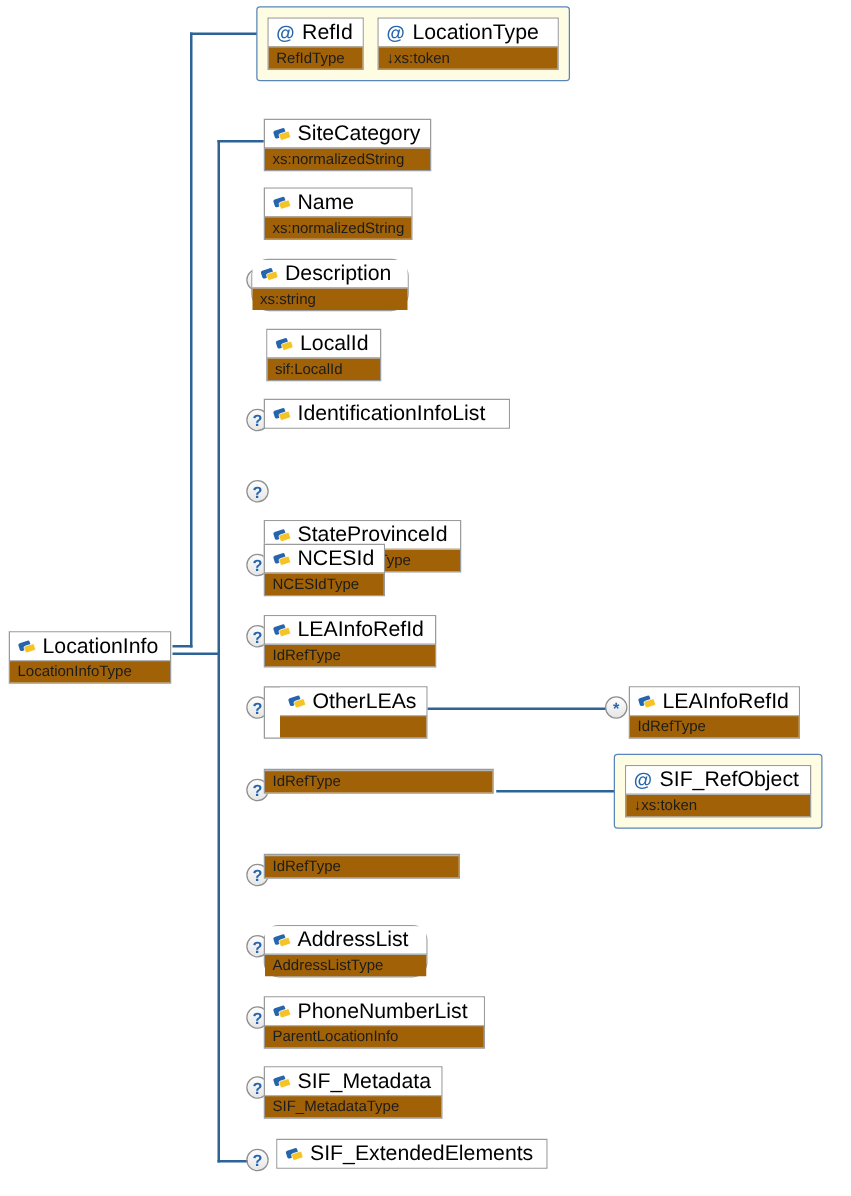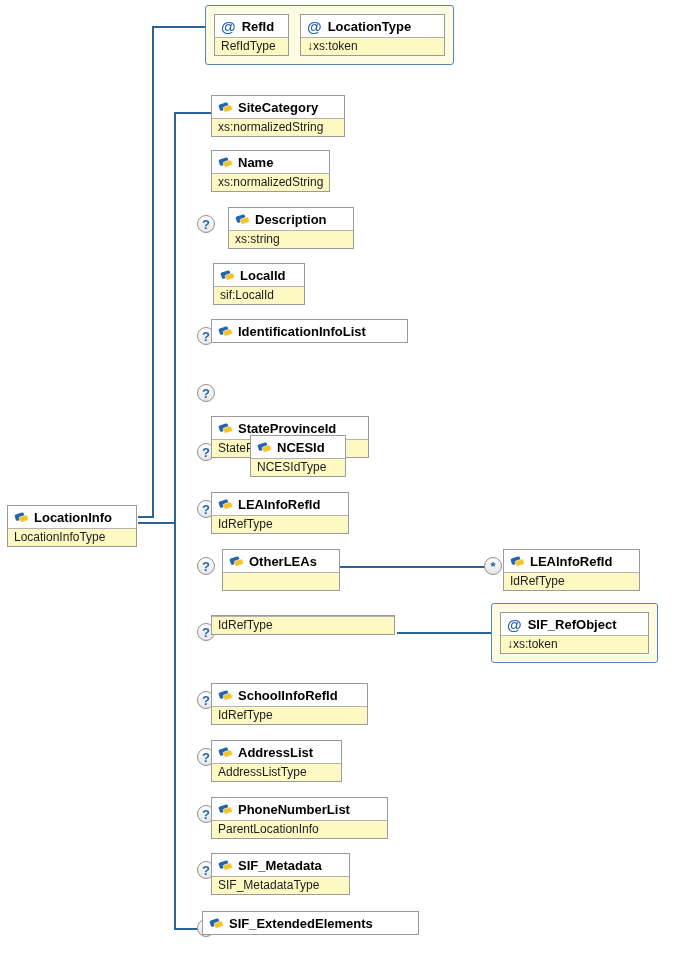--- a/index.html
+++ b/index.html
@@ -10,24 +10,24 @@
   
   .node {
     position:absolute; border:1px solid #9b9b9b; background:#ffffff;
     z-index:2; box-sizing:border-box;
   }
   .name-row {
     display:flex; align-items:center; height:22px;
     padding:0 8px 0 6px; background:#ffffff; white-space:nowrap;
   }
   .name-row .el-icon { margin-right:5px; flex:0 0 auto; }
-  .name { font-weight:bold; font-size:13px; color:#000; }
+  .name { font-weight:normal; font-size:17px; color:#000; }
   .at-glyph { color:#2565ae; font-weight:bold; font-size:15px; margin-right:6px; }
   .type-row {
-    height:17px; line-height:17px; background:#fef9c3; border-top:1px solid #b3b3b3;
+    height:17px; line-height:17px; background:#a16207; border-top:1px solid #b3b3b3;
     font-size:12px; color:#1c1c1c; padding:0 6px; white-space:nowrap; overflow:hidden;
   }
   
   .attr-group {
     position:absolute; background:#fffce4; border:1px solid #5a85b8; border-radius:3px;
     padding:8px; display:flex; gap:11px; z-index:2; box-sizing:border-box;
   }
   .attr-group .node { position:static; }
   
   .occ {
@@ -100,21 +100,21 @@
         <div class="name-row">
           <svg class="el-icon" width="15" height="12" viewBox="0 0 15 12">
             <rect x="1" y="2.5" width="9.5" height="6.5" rx="1.5" transform="rotate(-18 5.5 5.5)" fill="#2565ae"></rect>
             <rect x="5.5" y="5" width="8.5" height="5.5" rx="1.2" transform="rotate(-18 9.5 7.5)" fill="#f5c324" stroke="#ffffff" stroke-width="0.6"></rect>
           </svg>
           <span class="name">Name</span>
         </div>
         <div class="type-row">xs:normalizedString</div>
       </div>
       <div class="occ" style="left: 197px; top: 215px;">?</div>
-      <div class="node" style="left: 228px; top: 207px; min-width: 126px;">
+      <div class="node" style="left: 201px; top: 207px; min-width: 126px; border-radius: 14px;">
         <div class="name-row">
           <svg class="el-icon" width="15" height="12" viewBox="0 0 15 12">
             <rect x="1" y="2.5" width="9.5" height="6.5" rx="1.5" transform="rotate(-18 5.5 5.5)" fill="#2565ae"></rect>
             <rect x="5.5" y="5" width="8.5" height="5.5" rx="1.2" transform="rotate(-18 9.5 7.5)" fill="#f5c324" stroke="#ffffff" stroke-width="0.6"></rect>
           </svg>
           <span class="name">Description</span>
         </div>
         <div class="type-row">xs:string</div>
       </div>
       <div class="node" style="left: 213px; top: 263px; min-width: 92px;">
@@ -142,21 +142,21 @@
         <div class="name-row">
           <svg class="el-icon" width="15" height="12" viewBox="0 0 15 12">
             <rect x="1" y="2.5" width="9.5" height="6.5" rx="1.5" transform="rotate(-18 5.5 5.5)" fill="#2565ae"></rect>
             <rect x="5.5" y="5" width="8.5" height="5.5" rx="1.2" transform="rotate(-18 9.5 7.5)" fill="#f5c324" stroke="#ffffff" stroke-width="0.6"></rect>
           </svg>
           <span class="name">StateProvinceId</span>
         </div>
         <div class="type-row">StateProvinceIdType</div>
       </div>
       <div class="occ" style="left: 197px; top: 443px;">?</div>
-      <div class="node" style="left: 211px; top: 435px; min-width: 96px; margin-left: 39px;">
+      <div class="node" style="left: 211px; top: 435px; min-width: 96px;">
         <div class="name-row">
           <svg class="el-icon" width="15" height="12" viewBox="0 0 15 12">
             <rect x="1" y="2.5" width="9.5" height="6.5" rx="1.5" transform="rotate(-18 5.5 5.5)" fill="#2565ae"></rect>
             <rect x="5.5" y="5" width="8.5" height="5.5" rx="1.2" transform="rotate(-18 9.5 7.5)" fill="#f5c324" stroke="#ffffff" stroke-width="0.6"></rect>
           </svg>
           <span class="name">NCESId</span>
         </div>
         <div class="type-row">NCESIdType</div>
       </div>
       <div class="occ" style="left: 197px; top: 500px;">?</div>
@@ -164,47 +164,40 @@
         <div class="name-row">
           <svg class="el-icon" width="15" height="12" viewBox="0 0 15 12">
             <rect x="1" y="2.5" width="9.5" height="6.5" rx="1.5" transform="rotate(-18 5.5 5.5)" fill="#2565ae"></rect>
             <rect x="5.5" y="5" width="8.5" height="5.5" rx="1.2" transform="rotate(-18 9.5 7.5)" fill="#f5c324" stroke="#ffffff" stroke-width="0.6"></rect>
           </svg>
           <span class="name">LEAInfoRefId</span>
         </div>
         <div class="type-row">IdRefType</div>
       </div>
       <div class="occ" style="left: 197px; top: 557px;">?</div>
-      <div class="node" style="left: 222px; top: 549px; min-width: 118px;">
+      <div class="node" style="left: 211px; top: 549px; min-width: 118px; padding-left: 12px;">
         <div class="name-row">
           <svg class="el-icon" width="15" height="12" viewBox="0 0 15 12">
             <rect x="1" y="2.5" width="9.5" height="6.5" rx="1.5" transform="rotate(-18 5.5 5.5)" fill="#2565ae"></rect>
             <rect x="5.5" y="5" width="8.5" height="5.5" rx="1.2" transform="rotate(-18 9.5 7.5)" fill="#f5c324" stroke="#ffffff" stroke-width="0.6"></rect>
           </svg>
           <span class="name">OtherLEAs</span>
         </div>
         <div class="type-row"></div>
       </div>
       <div class="occ" style="left: 197px; top: 623px;">?</div>
       <div class="node" style="left: 211px; top: 615px; min-width: 184px;">
         <div class="type-row">IdRefType</div>
       </div>
       <div class="occ" style="left: 197px; top: 691px;">?</div>
       <div class="node" style="left: 211px; top: 683px; min-width: 157px;">
-        <div class="name-row">
-          <svg class="el-icon" width="15" height="12" viewBox="0 0 15 12">
-            <rect x="1" y="2.5" width="9.5" height="6.5" rx="1.5" transform="rotate(-18 5.5 5.5)" fill="#2565ae"></rect>
-            <rect x="5.5" y="5" width="8.5" height="5.5" rx="1.2" transform="rotate(-18 9.5 7.5)" fill="#f5c324" stroke="#ffffff" stroke-width="0.6"></rect>
-          </svg>
-          <span class="name">SchoolInfoRefId</span>
-        </div>
         <div class="type-row">IdRefType</div>
       </div>
       <div class="occ" style="left: 197px; top: 748px;">?</div>
-      <div class="node" style="left: 211px; top: 740px; min-width: 131px;">
+      <div class="node" style="left: 211px; top: 740px; min-width: 131px; border-radius: 12px;">
         <div class="name-row">
           <svg class="el-icon" width="15" height="12" viewBox="0 0 15 12">
             <rect x="1" y="2.5" width="9.5" height="6.5" rx="1.5" transform="rotate(-18 5.5 5.5)" fill="#2565ae"></rect>
             <rect x="5.5" y="5" width="8.5" height="5.5" rx="1.2" transform="rotate(-18 9.5 7.5)" fill="#f5c324" stroke="#ffffff" stroke-width="0.6"></rect>
           </svg>
           <span class="name">AddressList</span>
         </div>
         <div class="type-row">AddressListType</div>
       </div>
       <div class="occ" style="left: 197px; top: 805px;">?</div>
@@ -223,21 +216,21 @@
         <div class="name-row">
           <svg class="el-icon" width="15" height="12" viewBox="0 0 15 12">
             <rect x="1" y="2.5" width="9.5" height="6.5" rx="1.5" transform="rotate(-18 5.5 5.5)" fill="#2565ae"></rect>
             <rect x="5.5" y="5" width="8.5" height="5.5" rx="1.2" transform="rotate(-18 9.5 7.5)" fill="#f5c324" stroke="#ffffff" stroke-width="0.6"></rect>
           </svg>
           <span class="name">SIF_Metadata</span>
         </div>
         <div class="type-row">SIF_MetadataType</div>
       </div>
       <div class="occ" style="left: 197px; top: 919px;">?</div>
-      <div class="node" style="left: 202px; top: 911px; min-width: 217px;">
+      <div class="node" style="left: 221px; top: 911px; min-width: 217px;">
         <div class="name-row">
           <svg class="el-icon" width="15" height="12" viewBox="0 0 15 12">
             <rect x="1" y="2.5" width="9.5" height="6.5" rx="1.5" transform="rotate(-18 5.5 5.5)" fill="#2565ae"></rect>
             <rect x="5.5" y="5" width="8.5" height="5.5" rx="1.2" transform="rotate(-18 9.5 7.5)" fill="#f5c324" stroke="#ffffff" stroke-width="0.6"></rect>
           </svg>
           <span class="name">SIF_ExtendedElements</span>
         </div>
       </div>
     </div>
 

